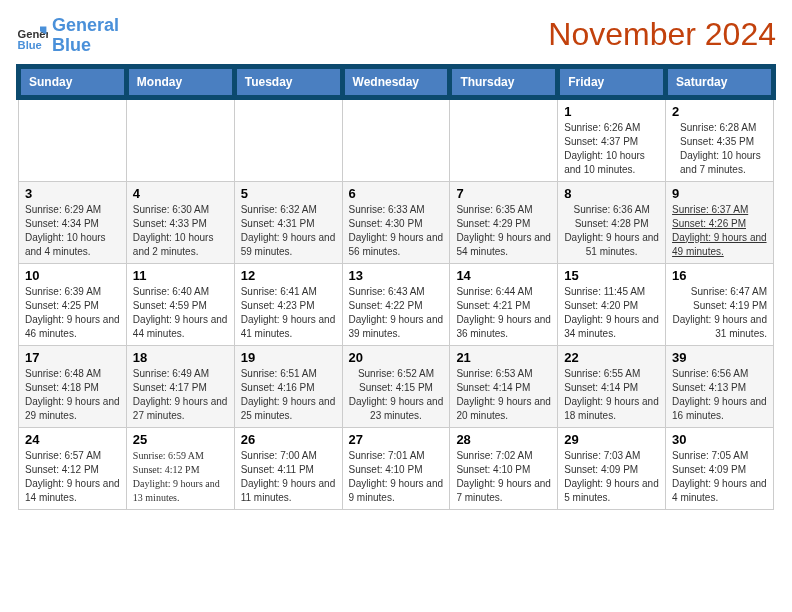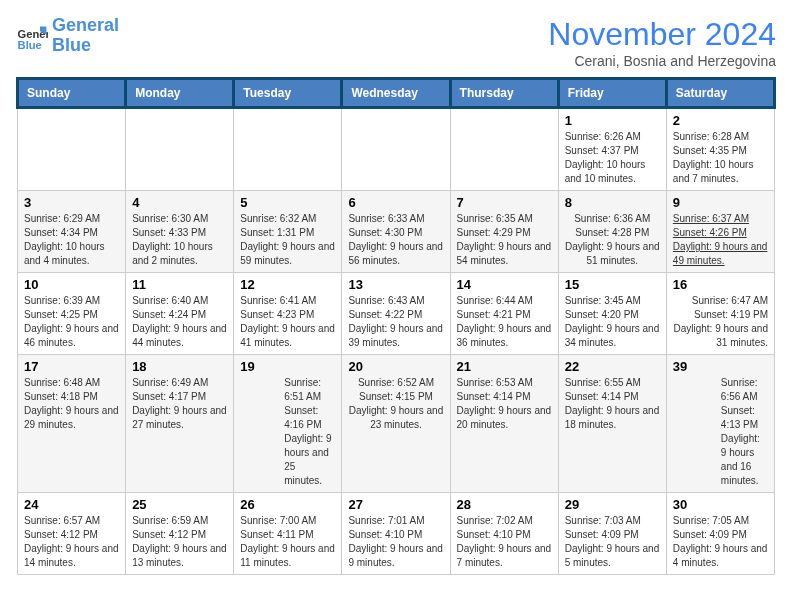--- a/index.html
+++ b/index.html
@@ -33,39 +33,39 @@
     .logo-icon {
       width: 32px;
       height: 32px;
     }
     .title-area {
       text-align: right;
     }
     .month-title {
       font-size: 32px;
       font-weight: normal;
-      color: #3b82f6;
+      color: #c2410c;
     }
     .location-subtitle {
       font-size: 14px;
       color: #555;
     }
     .calendar-table {
       width: 100%;
       border-collapse: collapse;
       font-size: 11px;
     }
     .calendar-table th {
       background-color: #4a7fc1;
       color: #fff;
       text-align: left;
       padding: 6px 8px;
       font-size: 12px;
       font-weight: bold;
-      border: 3px solid #0c4a6e;
+      border: 5px solid #0c4a6e;
     }
     .calendar-table td {
       border: 1px solid #ccc;
       vertical-align: top;
       padding: 4px 6px;
       width: calc(100% / 7);
       height: 80px;
       background: #fff;
     }
     .calendar-table tr:nth-child(even) td {
@@ -98,21 +98,20 @@
     </svg>
     <div>
       <div class="logo-text">
         <span>General</span><br>
         <span style="color:#4a90d9">Blue</span>
       </div>
     </div>
   </div>
   <div class="title-area">
     <div class="month-title">November 2024</div>
-    <div class="location-subtitle">Cerani, Bosnia and Herzegovina</div>
   </div>
 </div>
 
 <table class="calendar-table">
   <thead>
     <tr>
     <th>Sunday</th>
         <th>Monday</th>
         <th>Tuesday</th>
         <th>Wednesday</th>
@@ -129,42 +128,42 @@
         <td class="empty-cell"></td>
         <td class="empty-cell"></td>
         <td>
           <span class="day-number">1</span>
           <div class="day-info" style="white-space: pre-line;">Sunrise: 6:26 AM
 Sunset: 4:37 PM
 Daylight: 10 hours and 10 minutes.</div>
         </td>
         <td>
           <span class="day-number">2</span>
-          <div class="day-info" style="white-space: pre-line;">Sunrise: 6:28 AM
+          <div class="day-info" style="white-space: pre-line; margin-left: 8px;">Sunrise: 6:28 AM
 Sunset: 4:35 PM
 Daylight: 10 hours and 7 minutes.</div>
         </td>
       </tr>
       <tr>
         <td>
           <span class="day-number">3</span>
           <div class="day-info" style="white-space: pre-line;">Sunrise: 6:29 AM
 Sunset: 4:34 PM
 Daylight: 10 hours and 4 minutes.</div>
         </td>
         <td>
           <span class="day-number">4</span>
           <div class="day-info" style="white-space: pre-line;">Sunrise: 6:30 AM
 Sunset: 4:33 PM
 Daylight: 10 hours and 2 minutes.</div>
         </td>
         <td>
           <span class="day-number">5</span>
           <div class="day-info" style="white-space: pre-line;">Sunrise: 6:32 AM
-Sunset: 1:31 PM
+Sunset: 4:31 PM
 Daylight: 9 hours and 59 minutes.</div>
         </td>
         <td>
           <span class="day-number">6</span>
           <div class="day-info" style="white-space: pre-line;">Sunrise: 6:33 AM
 Sunset: 4:30 PM
 Daylight: 9 hours and 56 minutes.</div>
         </td>
         <td>
           <span class="day-number">7</span>
@@ -188,21 +187,21 @@
       <tr>
         <td>
           <span class="day-number">10</span>
           <div class="day-info" style="white-space: pre-line;">Sunrise: 6:39 AM
 Sunset: 4:25 PM
 Daylight: 9 hours and 46 minutes.</div>
         </td>
         <td>
           <span class="day-number">11</span>
           <div class="day-info" style="white-space: pre-line;">Sunrise: 6:40 AM
-Sunset: 4:24 PM
+Sunset: 4:59 PM
 Daylight: 9 hours and 44 minutes.</div>
         </td>
         <td>
           <span class="day-number">12</span>
           <div class="day-info" style="white-space: pre-line;">Sunrise: 6:41 AM
 Sunset: 4:23 PM
 Daylight: 9 hours and 41 minutes.</div>
         </td>
         <td>
           <span class="day-number">13</span>
@@ -211,21 +210,21 @@
 Daylight: 9 hours and 39 minutes.</div>
         </td>
         <td>
           <span class="day-number">14</span>
           <div class="day-info" style="white-space: pre-line;">Sunrise: 6:44 AM
 Sunset: 4:21 PM
 Daylight: 9 hours and 36 minutes.</div>
         </td>
         <td>
           <span class="day-number">15</span>
-          <div class="day-info" style="white-space: pre-line;">Sunrise: 3:45 AM
+          <div class="day-info" style="white-space: pre-line;">Sunrise: 11:45 AM
 Sunset: 4:20 PM
 Daylight: 9 hours and 34 minutes.</div>
         </td>
         <td>
           <span class="day-number">16</span>
           <div class="day-info" style="white-space: pre-line; text-align: right;">Sunrise: 6:47 AM
 Sunset: 4:19 PM
 Daylight: 9 hours and 31 minutes.</div>
         </td>
       </tr>
@@ -237,21 +236,21 @@
 Daylight: 9 hours and 29 minutes.</div>
         </td>
         <td>
           <span class="day-number">18</span>
           <div class="day-info" style="white-space: pre-line;">Sunrise: 6:49 AM
 Sunset: 4:17 PM
 Daylight: 9 hours and 27 minutes.</div>
         </td>
         <td>
           <span class="day-number">19</span>
-          <div class="day-info" style="white-space: pre-line; margin-left: 44px;">Sunrise: 6:51 AM
+          <div class="day-info" style="white-space: pre-line;">Sunrise: 6:51 AM
 Sunset: 4:16 PM
 Daylight: 9 hours and 25 minutes.</div>
         </td>
         <td>
           <span class="day-number">20</span>
           <div class="day-info" style="white-space: pre-line; text-align: center;">Sunrise: 6:52 AM
 Sunset: 4:15 PM
 Daylight: 9 hours and 23 minutes.</div>
         </td>
         <td>
@@ -261,35 +260,35 @@
 Daylight: 9 hours and 20 minutes.</div>
         </td>
         <td>
           <span class="day-number">22</span>
           <div class="day-info" style="white-space: pre-line;">Sunrise: 6:55 AM
 Sunset: 4:14 PM
 Daylight: 9 hours and 18 minutes.</div>
         </td>
         <td>
           <span class="day-number">39</span>
-          <div class="day-info" style="white-space: pre-line; margin-left: 48px;">Sunrise: 6:56 AM
+          <div class="day-info" style="white-space: pre-line;">Sunrise: 6:56 AM
 Sunset: 4:13 PM
 Daylight: 9 hours and 16 minutes.</div>
         </td>
       </tr>
       <tr>
         <td>
           <span class="day-number">24</span>
           <div class="day-info" style="white-space: pre-line;">Sunrise: 6:57 AM
 Sunset: 4:12 PM
 Daylight: 9 hours and 14 minutes.</div>
         </td>
         <td>
           <span class="day-number">25</span>
-          <div class="day-info" style="white-space: pre-line;">Sunrise: 6:59 AM
+          <div class="day-info" style="white-space: pre-line; font-family: Liberation Serif, serif;">Sunrise: 6:59 AM
 Sunset: 4:12 PM
 Daylight: 9 hours and 13 minutes.</div>
         </td>
         <td>
           <span class="day-number">26</span>
           <div class="day-info" style="white-space: pre-line;">Sunrise: 7:00 AM
 Sunset: 4:11 PM
 Daylight: 9 hours and 11 minutes.</div>
         </td>
         <td>

